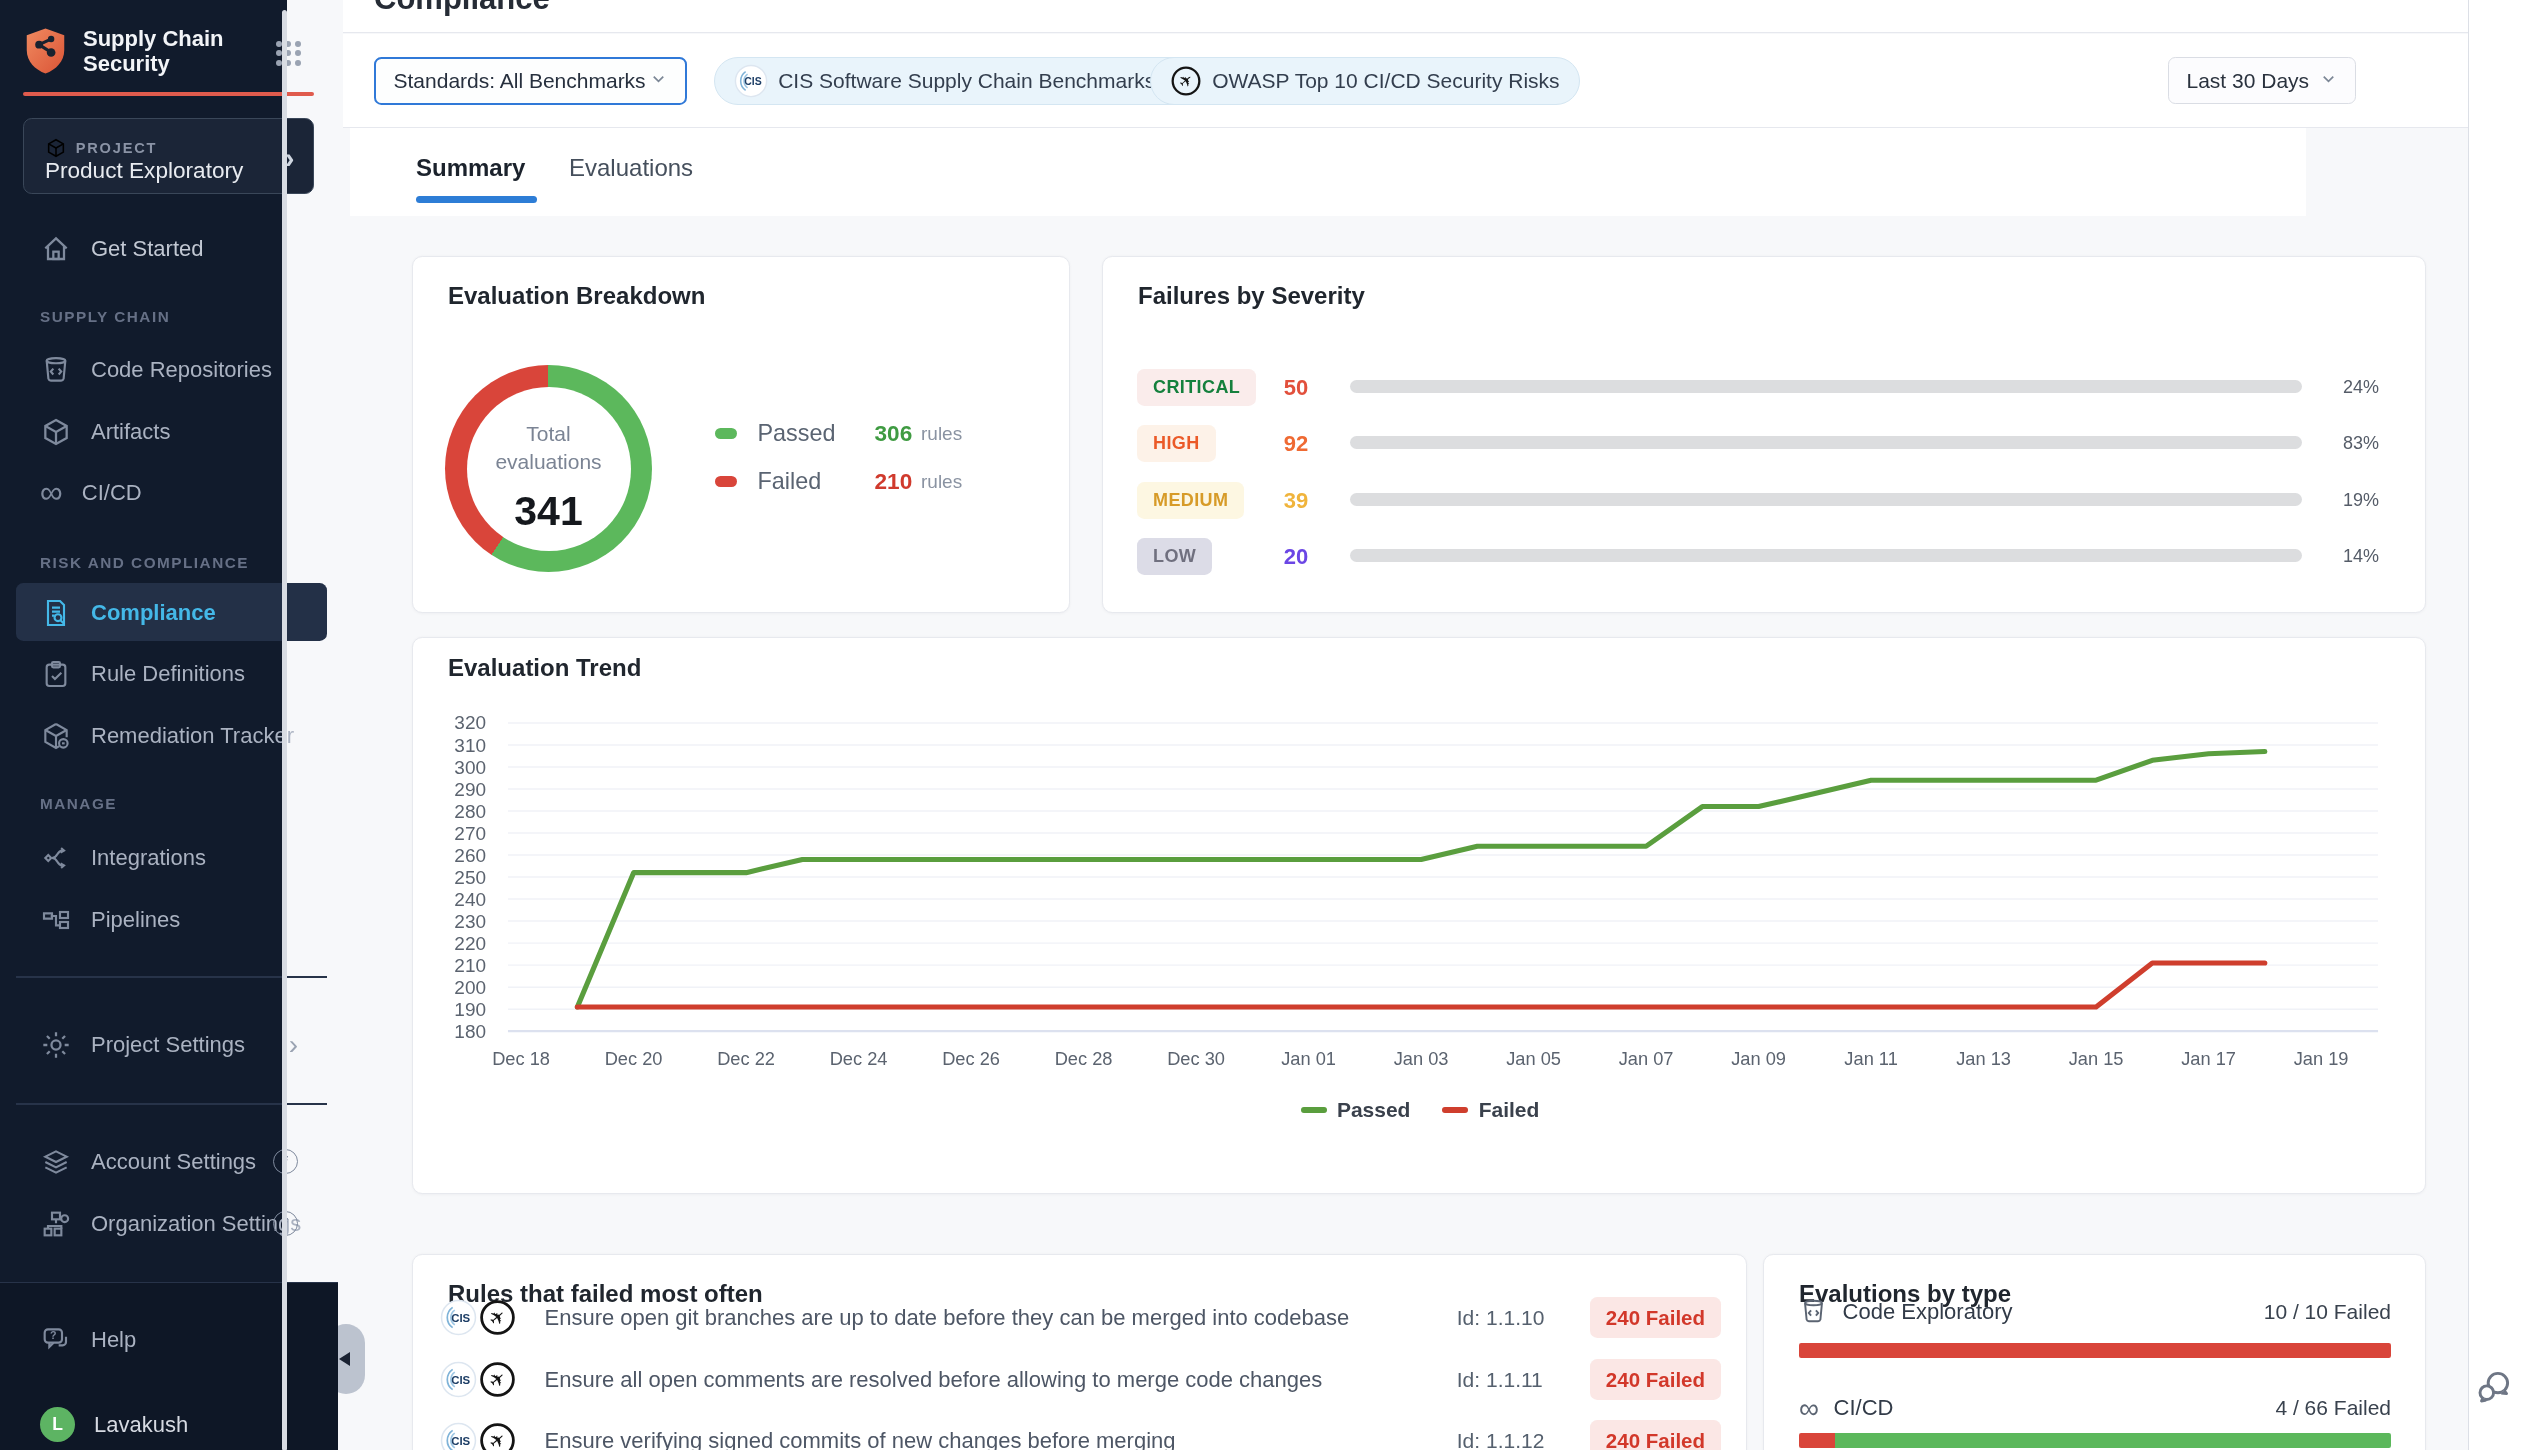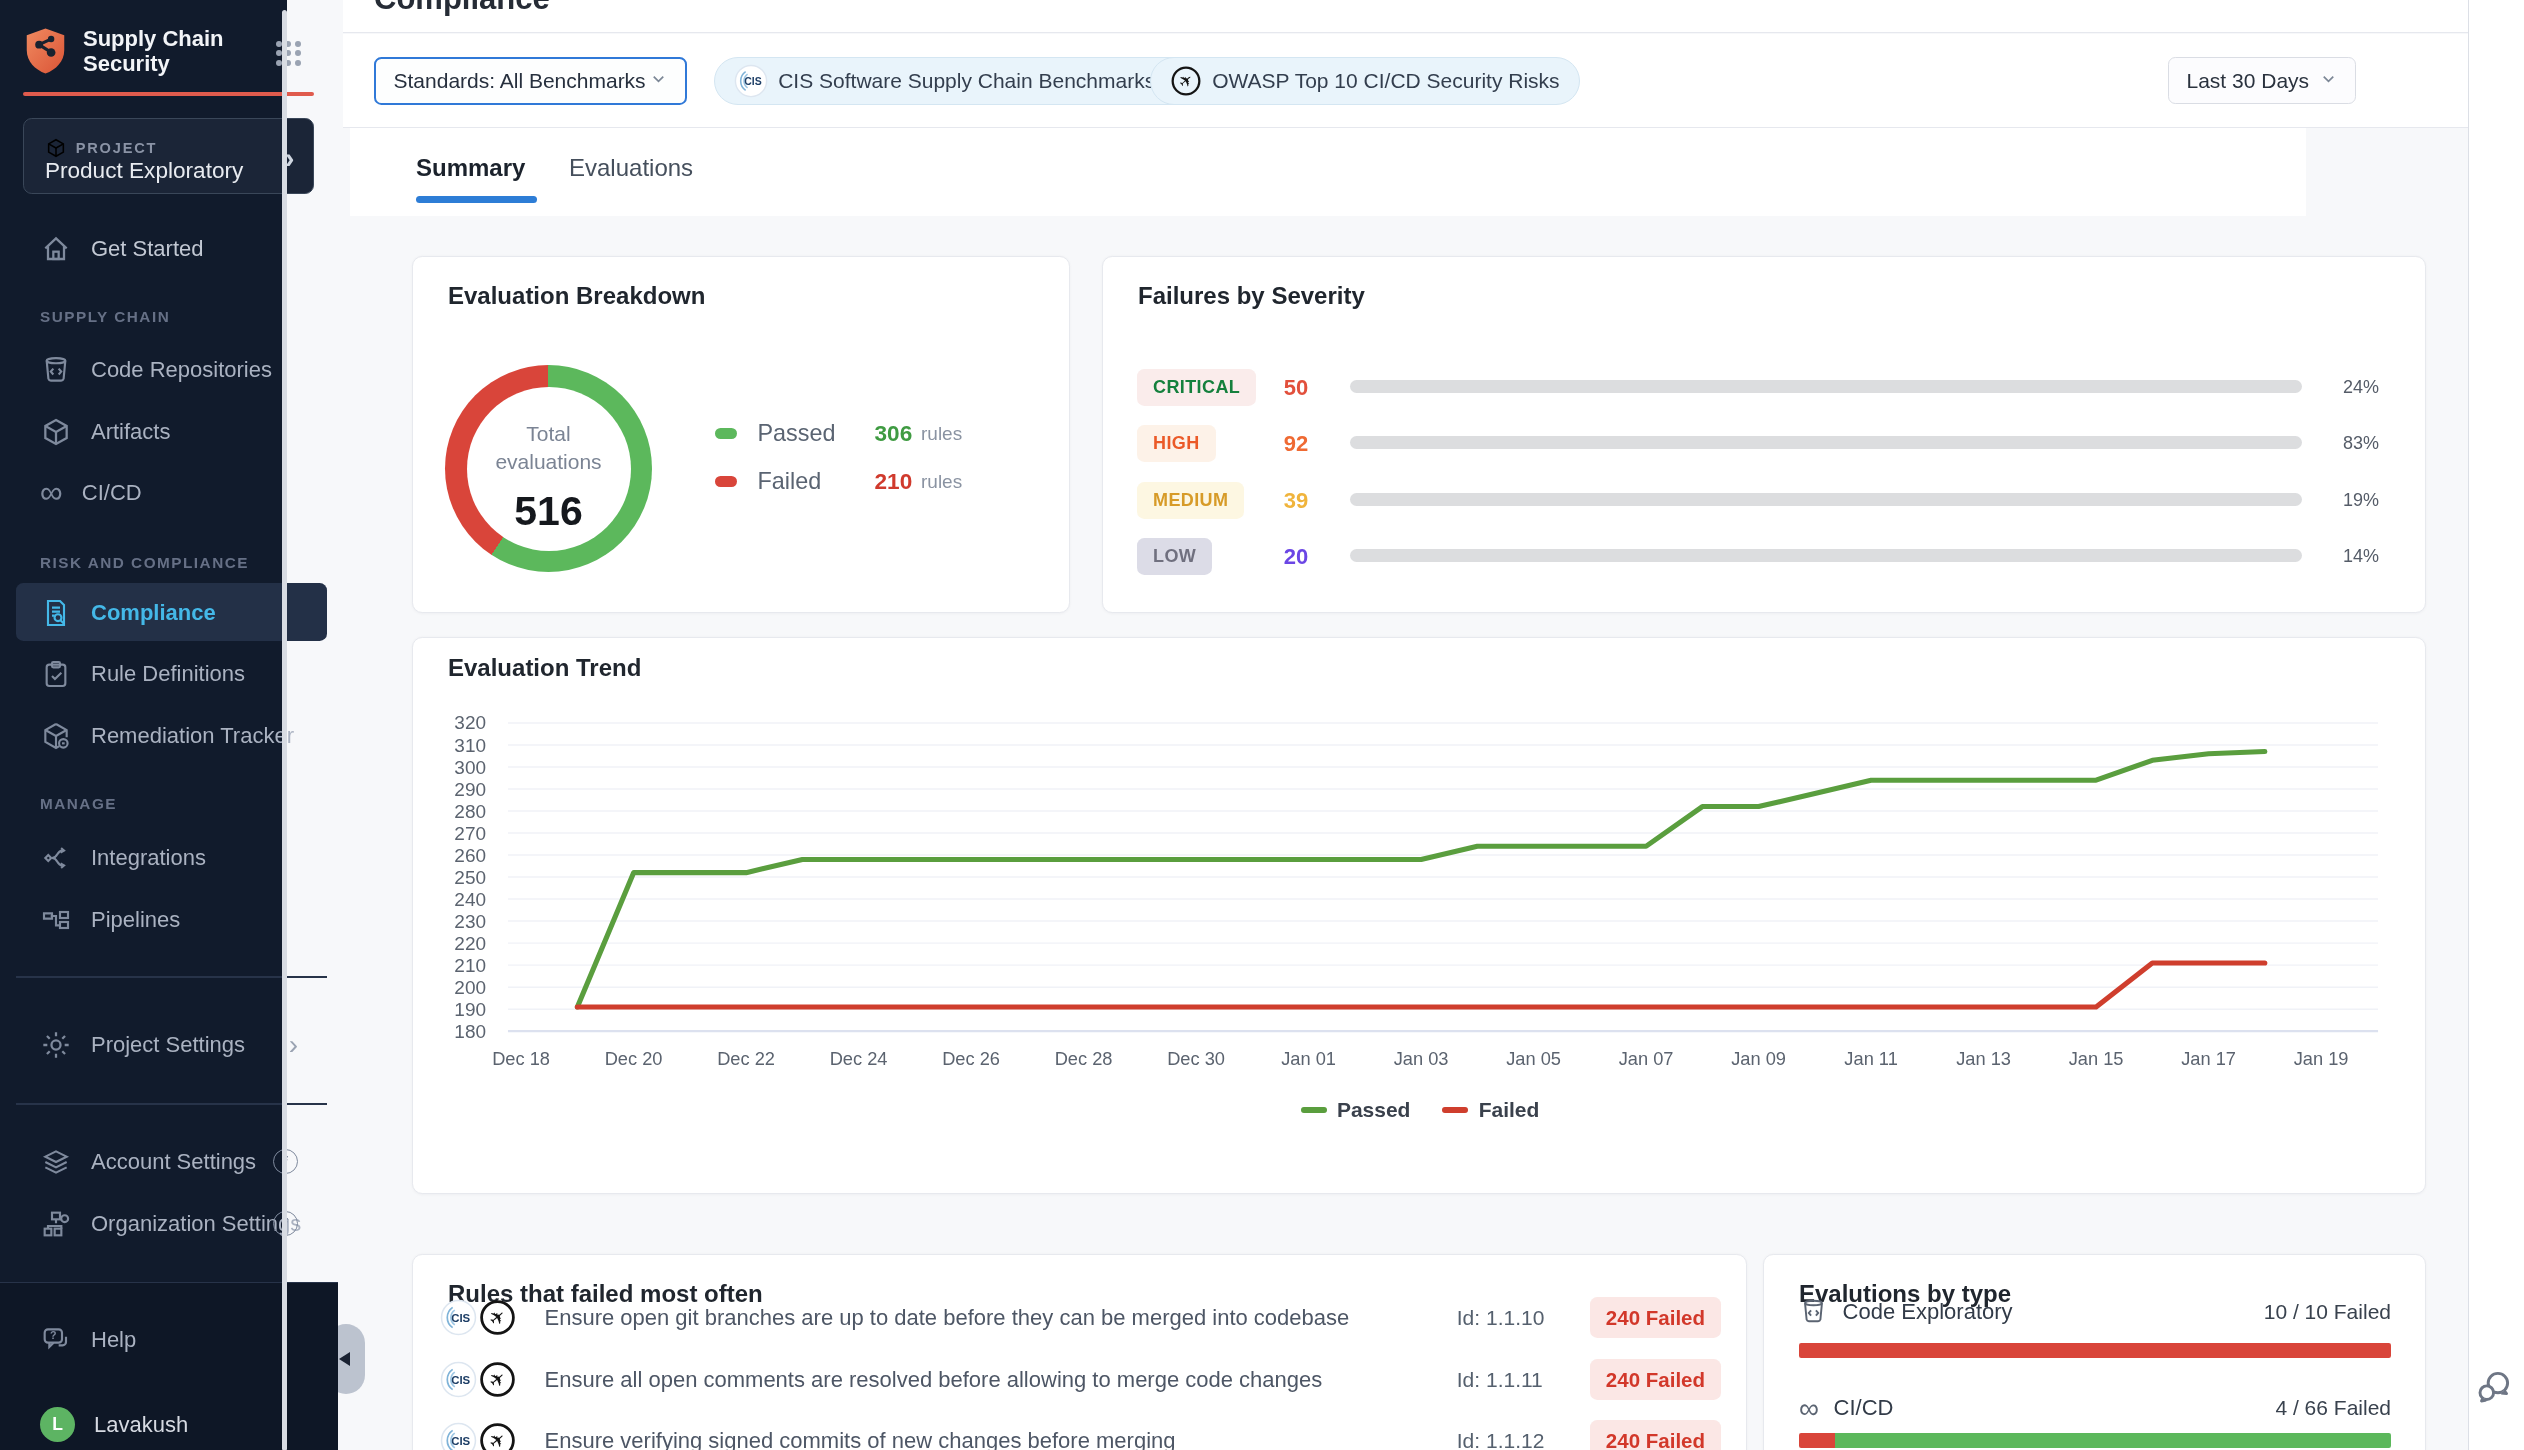--- a/index.html
+++ b/index.html
@@ -384,21 +384,21 @@
       <span class="tab-underline"></span>
     </div>
 
     <section class="card card-breakdown">
       <h2 class="card-title">Evaluation Breakdown</h2>
       <div class="donut" style="background: conic-gradient(rgb(92, 184, 92) 0deg, rgb(92, 184, 92) 213.488deg, rgb(217, 69, 58) 213.488deg, rgb(217, 69, 58) 360deg);">
         <div class="donut-hole"></div>
       </div>
       <div class="donut-label" style="top:165px">Total</div>
       <div class="donut-label" style="top:193px">evaluations</div>
-      <div class="donut-total">516</div>
+      <div class="donut-total">341</div>
 
       <div class="bd-legend-row" style="top:162px">
         <span class="bd-pill" style="background: rgb(92, 184, 92);"></span>
         <span class="bd-label">Passed</span>
         <span class="bd-value" style="color: rgb(63, 155, 66);">306</span>
         <span class="bd-unit">rules</span>
       </div>
       <div class="bd-legend-row" style="top:210px">
         <span class="bd-pill" style="background: rgb(217, 69, 58);"></span>
         <span class="bd-label">Failed</span>

